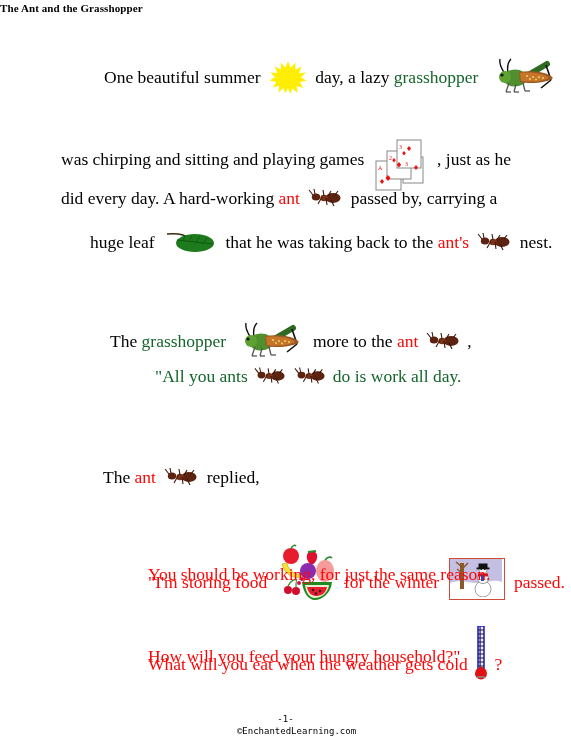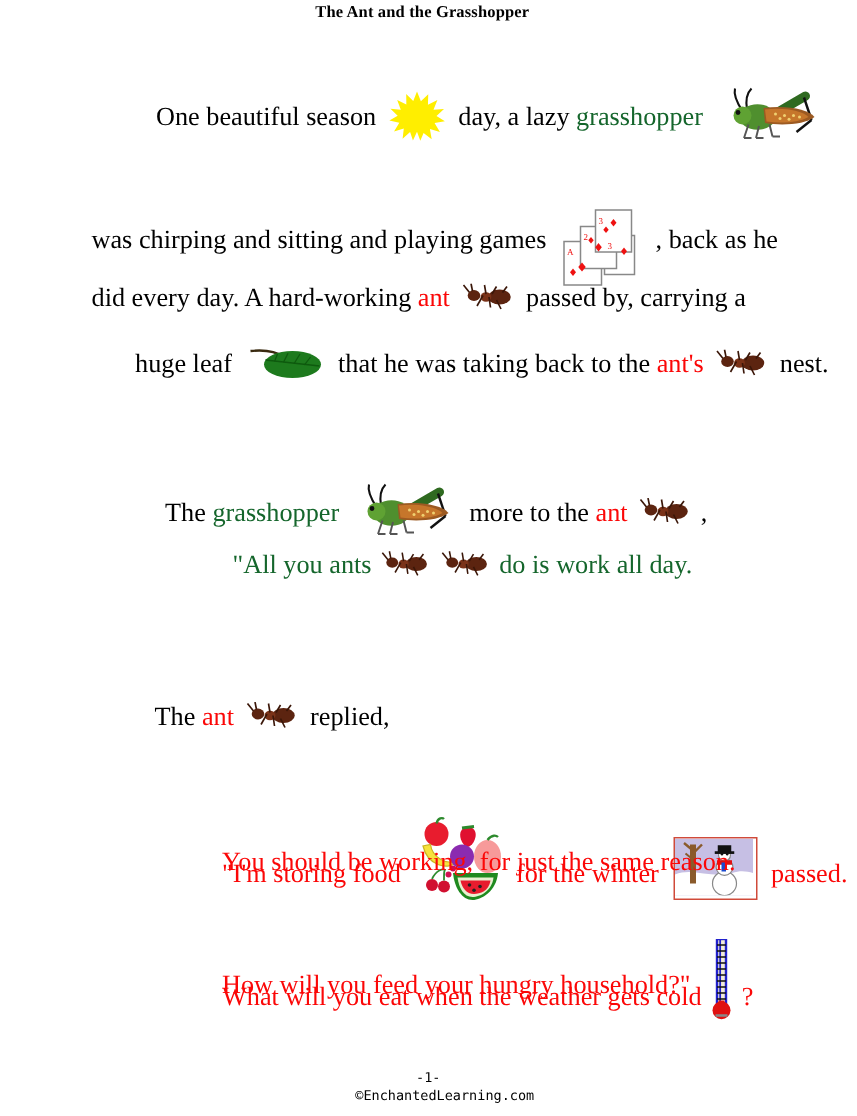--- a/index.html
+++ b/index.html
@@ -9,21 +9,21 @@
     background:#ffffff;
     font-family:"Liberation Serif","DejaVu Serif",serif;
     position:relative;
     overflow:hidden;
     -webkit-font-smoothing:antialiased;
   }
   .page{position:relative;width:571px;height:744px;}
 
   .title{
     position:absolute;top:2px;left:0;width:563px;
-    text-align:center;
+    text-align:left;
     font-size:11px;font-weight:bold;
     font-family:"Liberation Serif","DejaVu Serif",serif;
     color:#000;
     letter-spacing:.1px;
   }
 
   .line{
     position:absolute;
     font-size:17.5px;
     color:#000;
@@ -50,21 +50,21 @@
   .cr{top:726px;margin-left:11px;}
 </style>
 </head>
 <body>
 
 <div class="page">
 
   <div class="title">The Ant and the Grasshopper</div>
 
   <div class="line" style="top:58px;left:104px;">
-    <span>One beautiful season</span>
+    <span>One beautiful summer</span>
     <span class="ic" style="width:38px;height:34px;margin:0 4px;vertical-align:-11px;">
       <svg width="38" height="34" viewBox="0 0 38 34">
         <polygon points="19,1 21.6,7.5 26.5,2.8 26.3,9.8 32.6,6.7 30,13.2 37,12.6 32,17.3 37.6,20.8 30.7,22 34.3,28 27.6,26 28.8,32.9 23.4,28.6 21.2,33.9 19,27.9 16.3,33.6 14.4,28 9.4,32.5 10.2,25.6 3.7,27.7 7.2,21.9 0.6,20.4 6.1,17.1 1.3,12.5 8.2,13.1 5.8,6.6 11.9,9.6 11.8,2.7 16.5,7.4" fill="#ffee00"></polygon>
       </svg>
     </span>
     <span>day, a lazy</span>
     <span class="green">grasshopper</span>
     <span class="ic" style="width:70px;height:38px;margin-left:6px;vertical-align:-13px;">
       <svg width="70" height="38" viewBox="0 0 70 38">
 
@@ -117,21 +117,21 @@
           <path d="M43 26 l2 2.5 -2 2.5 -2 -2.5 Z"></path>
           <text x="16" y="21">2</text>
           <path d="M26 23 l2.2 2.8 -2.2 2.8 -2.2 -2.8 Z"></path>
           <path d="M21 19 l1.8 2.2 -1.8 2.2 -1.8 -2.2 Z"></path>
           <text x="26" y="10">3</text>
           <path d="M36 7 l2 2.5 -2 2.5 -2 -2.5 Z"></path>
           <path d="M31 12 l1.8 2.2 -1.8 2.2 -1.8 -2.2 Z"></path>
         </g>
       </svg>
     </span>
-    <span>, back as he</span>
+    <span>, just as he</span>
   </div>
 
   <div class="line" style="top:188px;left:61px;">
     <span>did every day.  A hard-working</span>
     <span class="red">ant</span>
     <span class="ic" style="width:36px;height:18px;margin:0 3px;vertical-align:-3px;">
       <svg width="36" height="18" viewBox="0 0 36 18">
         <ellipse cx="26" cy="9" rx="7.5" ry="5" fill="#5c2410"></ellipse>
         <ellipse cx="17" cy="9" rx="3.6" ry="3.2" fill="#7a3218"></ellipse>
         <ellipse cx="9" cy="8" rx="4.2" ry="3.6" fill="#5c2410"></ellipse>

